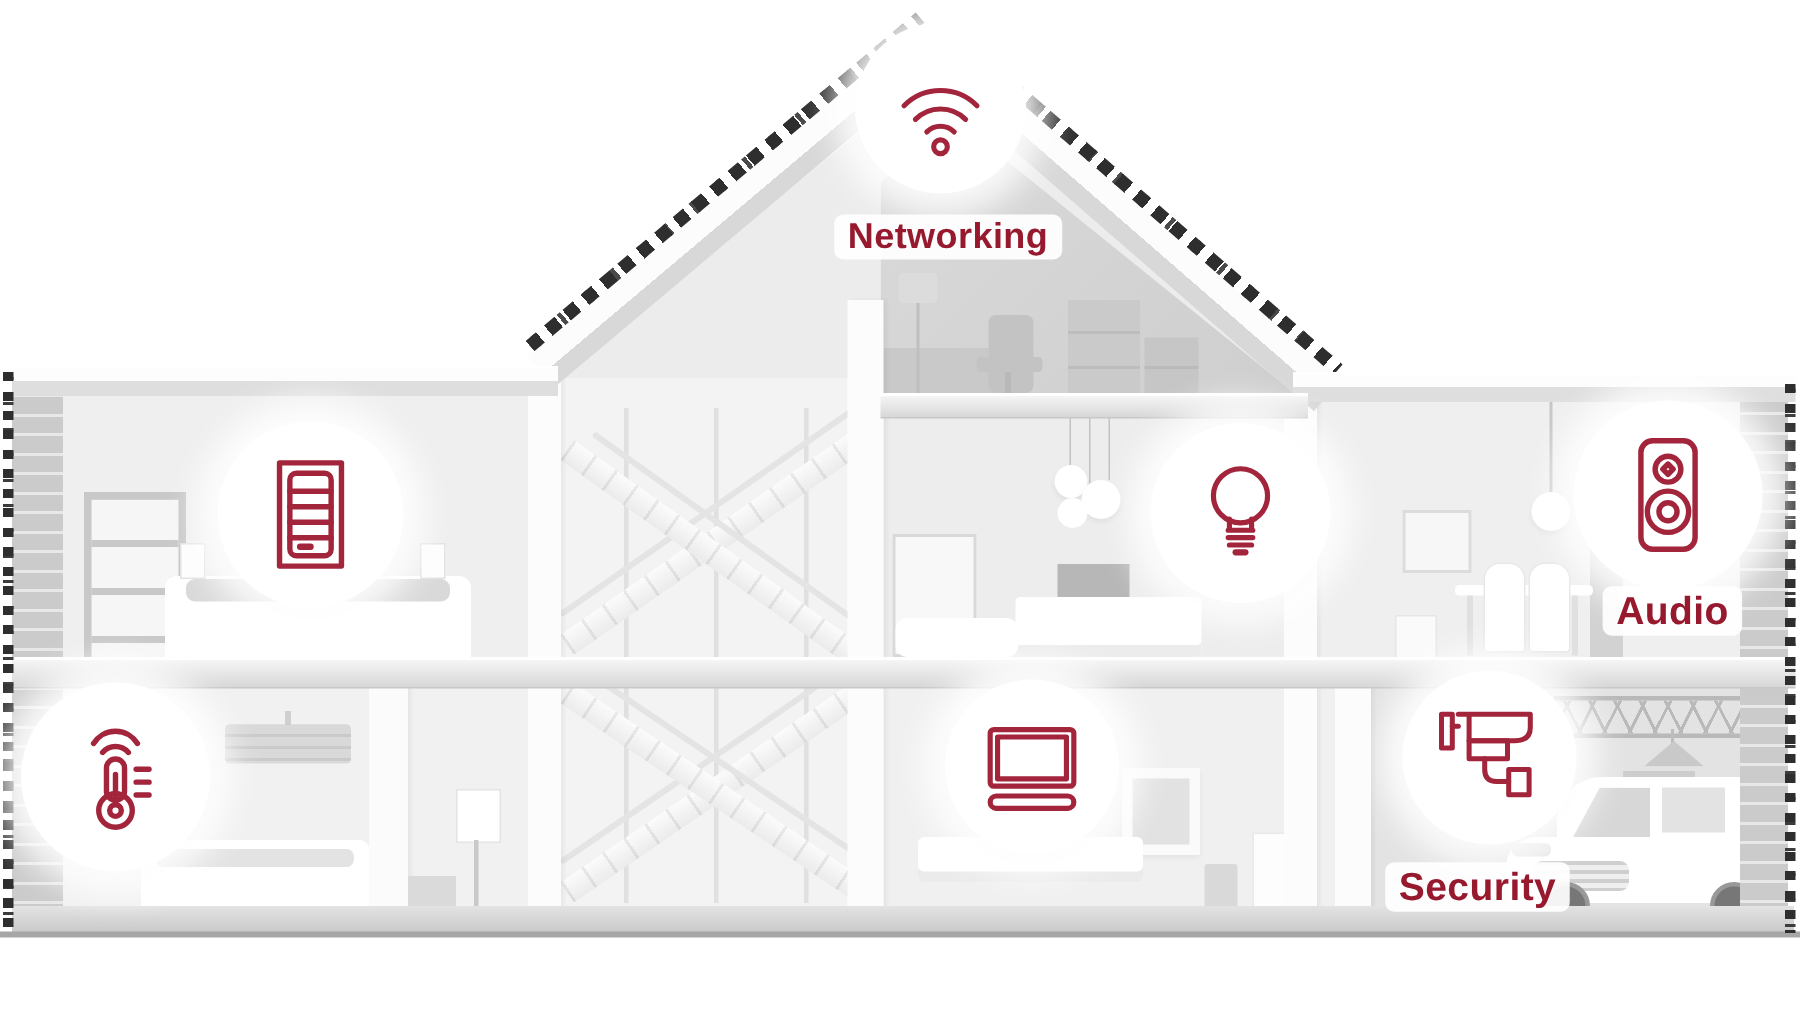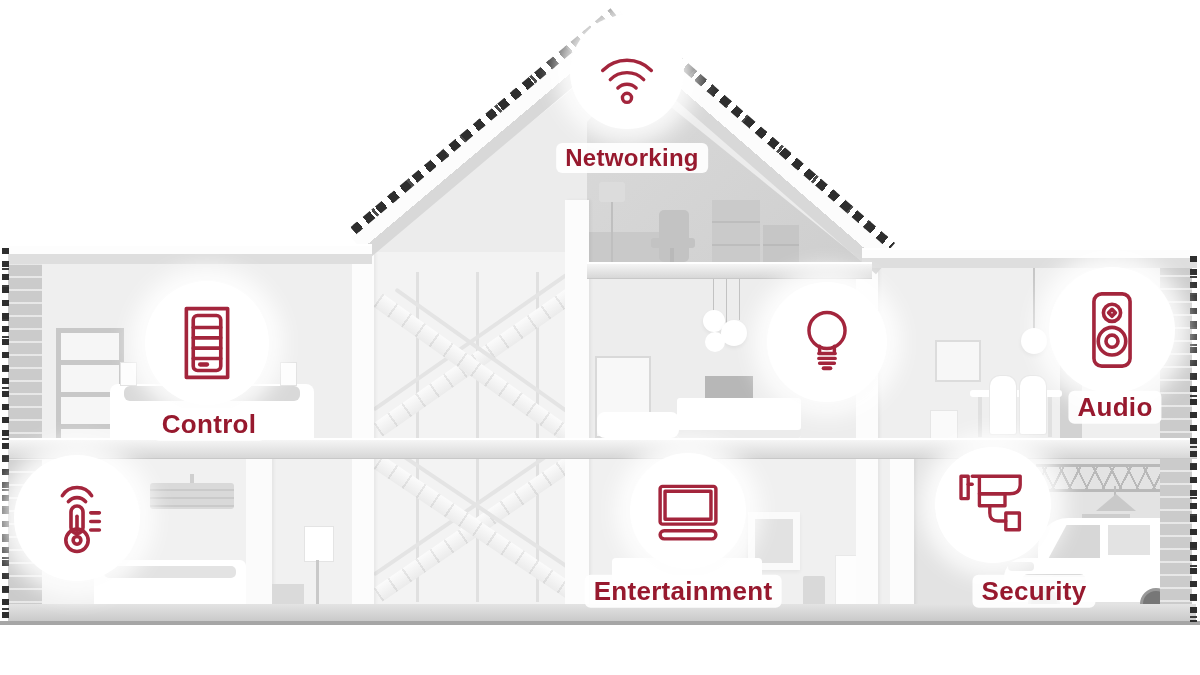--- a/index.html
+++ b/index.html
@@ -234,18 +234,16 @@
       <rect x="10" y="14" width="9" height="28"></rect>
         <path d="M19 24 H24"></path>
       <path d="M24 14 H84 V25 Q84 36 71 36 H33 V14 Z"></path>
         <rect x="33" y="36" width="32" height="15"></rect>
       <path d="M46 51 V60 Q46 70 56 70 H66"></path>
         <rect x="66" y="60" width="17" height="21"></rect>
     </svg>
   </div>
 
   <div class="abs node-label" style="left:632px;top:158px;font-size:24px">Networking</div>
-  <div class="abs node-label" style="left:209px;top:424px">Control</div>
   <div class="abs node-label" style="left:1115px;top:407px">Audio</div>
-  <div class="abs node-label" style="left:683px;top:591px">Entertainment</div>
-  <div class="abs node-label" style="left:1034px;top:591px">Security</div>
+  <div class="abs node-label" style="left:985px;top:591px">Security</div>
 
 </div>
 
 </body></html>

